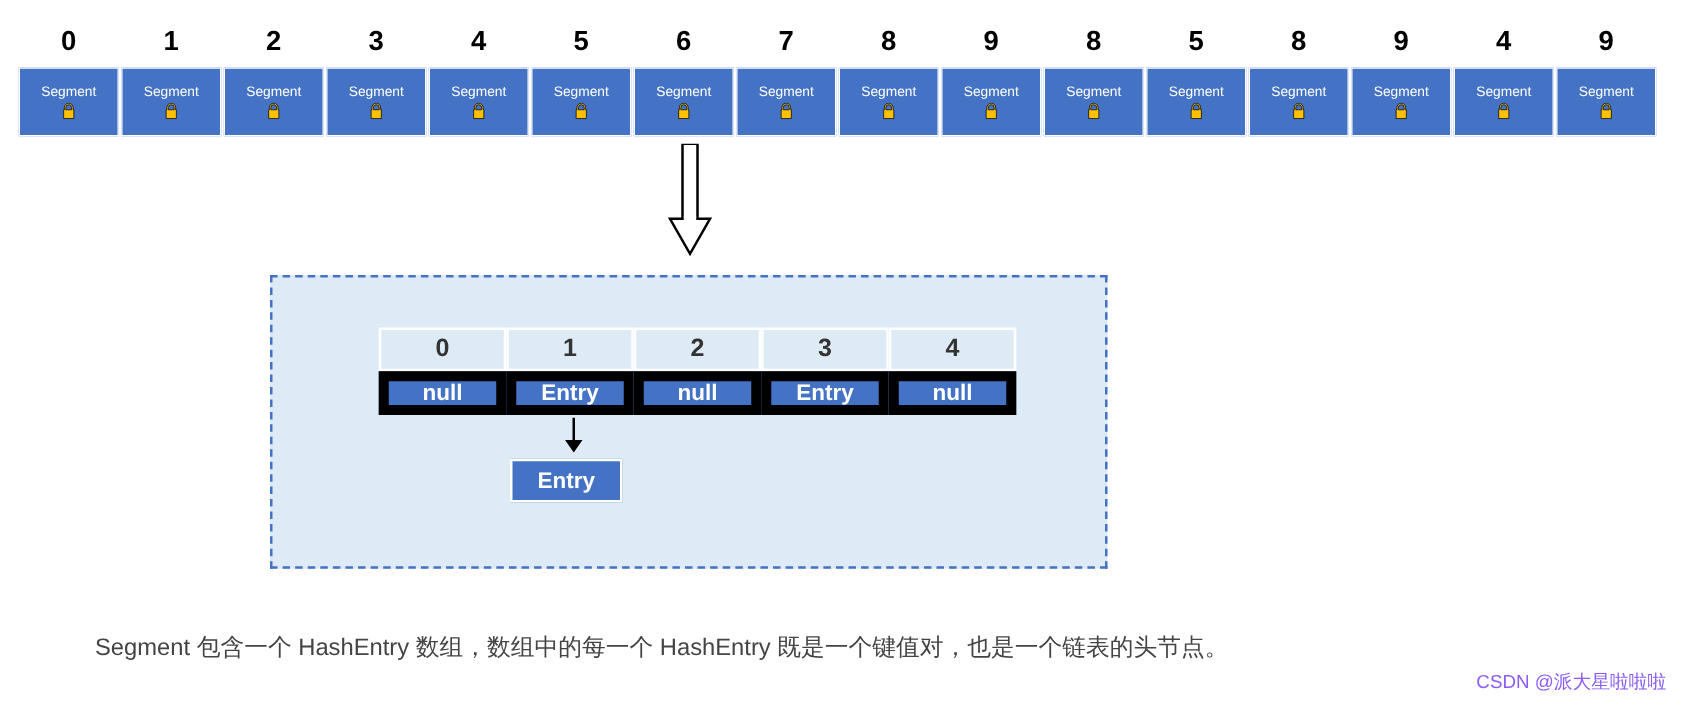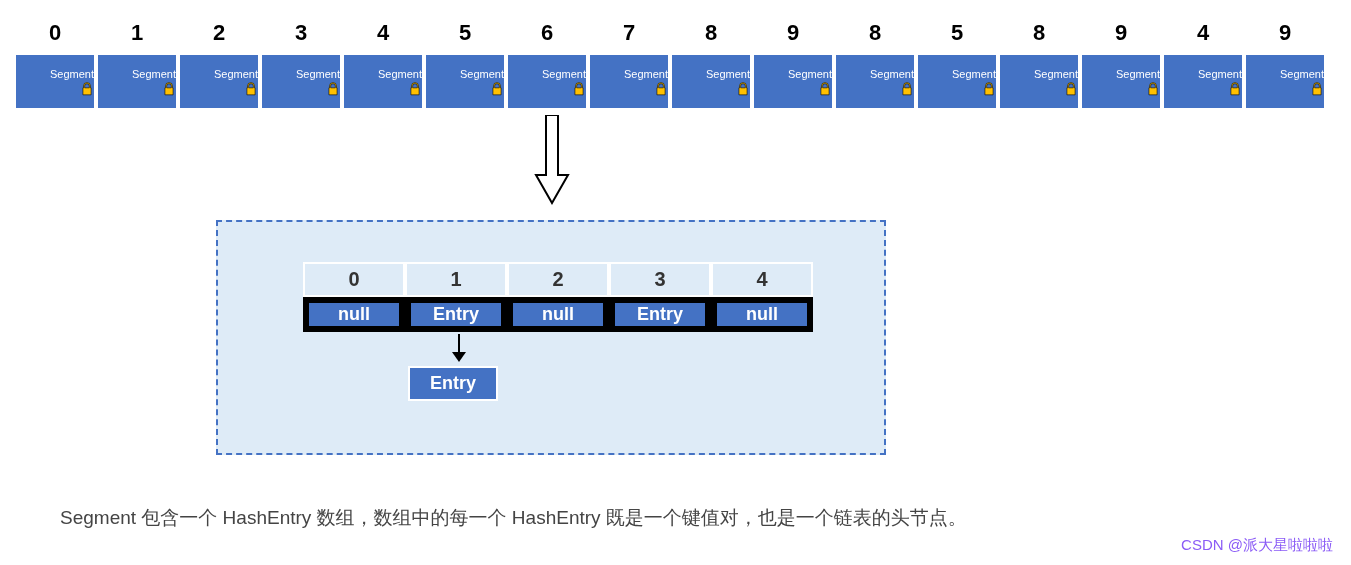--- a/index.html
+++ b/index.html
@@ -28,21 +28,21 @@
       color: #000;
       margin-bottom: 8px;
     }
     .segment-box {
       width: 80px;
       height: 55px;
       background: #4472c4;
       border: 1px solid #fff;
       display: flex;
       flex-direction: column;
-      align-items: flex-end;
+      align-items: center;
       justify-content: center;
       gap: 2px;
     }
     .segment-label {
       color: #fff;
       font-size: 11px;
     }
     .lock-icon {
       width: 14px;
       height: 14px;
@@ -80,21 +80,21 @@
       align-items: center;
       justify-content: center;
       font-size: 20px;
       font-weight: bold;
       color: #333;
     }
     .entry-body-cell {
       width: 102px;
       height: 35px;
       background: #4472c4;
-      border: 6px solid #000000;
+      border: 8px solid #000000;
       display: flex;
       align-items: center;
       justify-content: center;
       font-size: 18px;
       font-weight: bold;
       color: #fff;
     }
     .arrow-small {
       margin-left: 202px;
       margin-top: 2px;
@@ -108,21 +108,21 @@
       align-items: center;
       justify-content: center;
       font-size: 18px;
       font-weight: bold;
       color: #fff;
       margin-left: 160px;
       margin-top: 0px;
     }
     .caption {
       position: absolute;
-      left: 60px;
+      left: 76px;
       top: 505px;
       font-size: 19px;
       color: #444;
     }
     .watermark {
       position: absolute;
       right: 18px;
       bottom: 10px;
       font-size: 15px;
       color: #8b5cf6;

